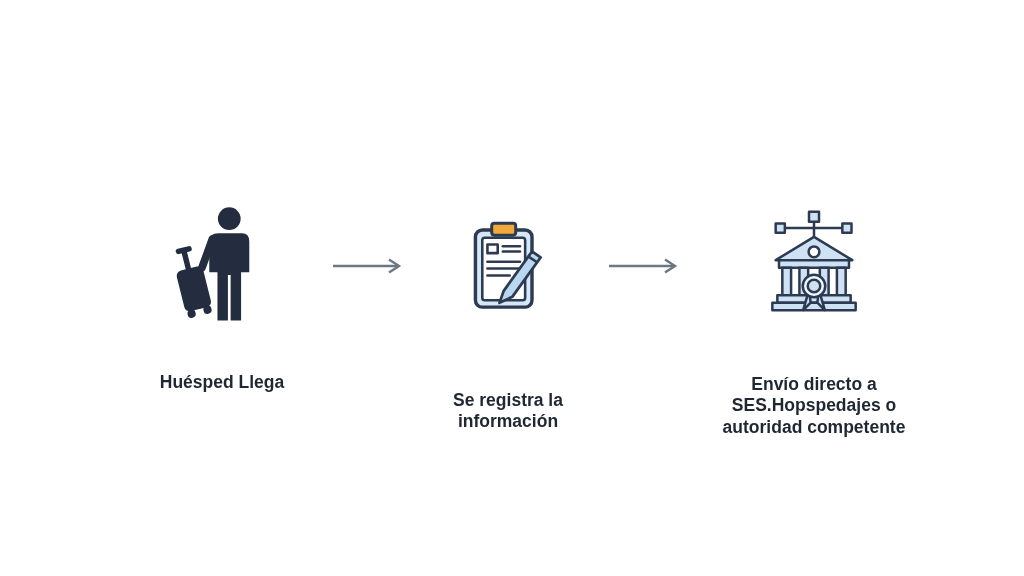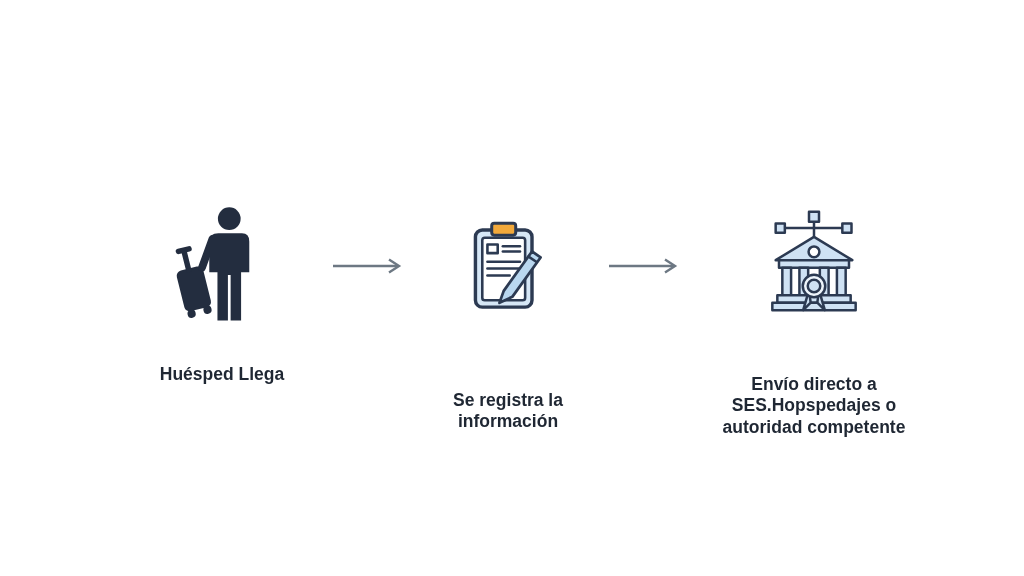--- a/index.html
+++ b/index.html
@@ -22,21 +22,21 @@
     display: flex;
     align-items: flex-start;
     justify-content: center;
   }
 
   .step {
     display: flex;
     flex-direction: column;
     align-items: center;
   }
-  .step-1 { width: 210px; }
+  .step-1 { width: 210px; gap: 8px; }
   .step-2 { width: 190px; }
   .step-3 { width: 250px; }
 
   .icon-zone {
     height: 152px;
     display: flex;
     align-items: center;
     justify-content: center;
   }
 

